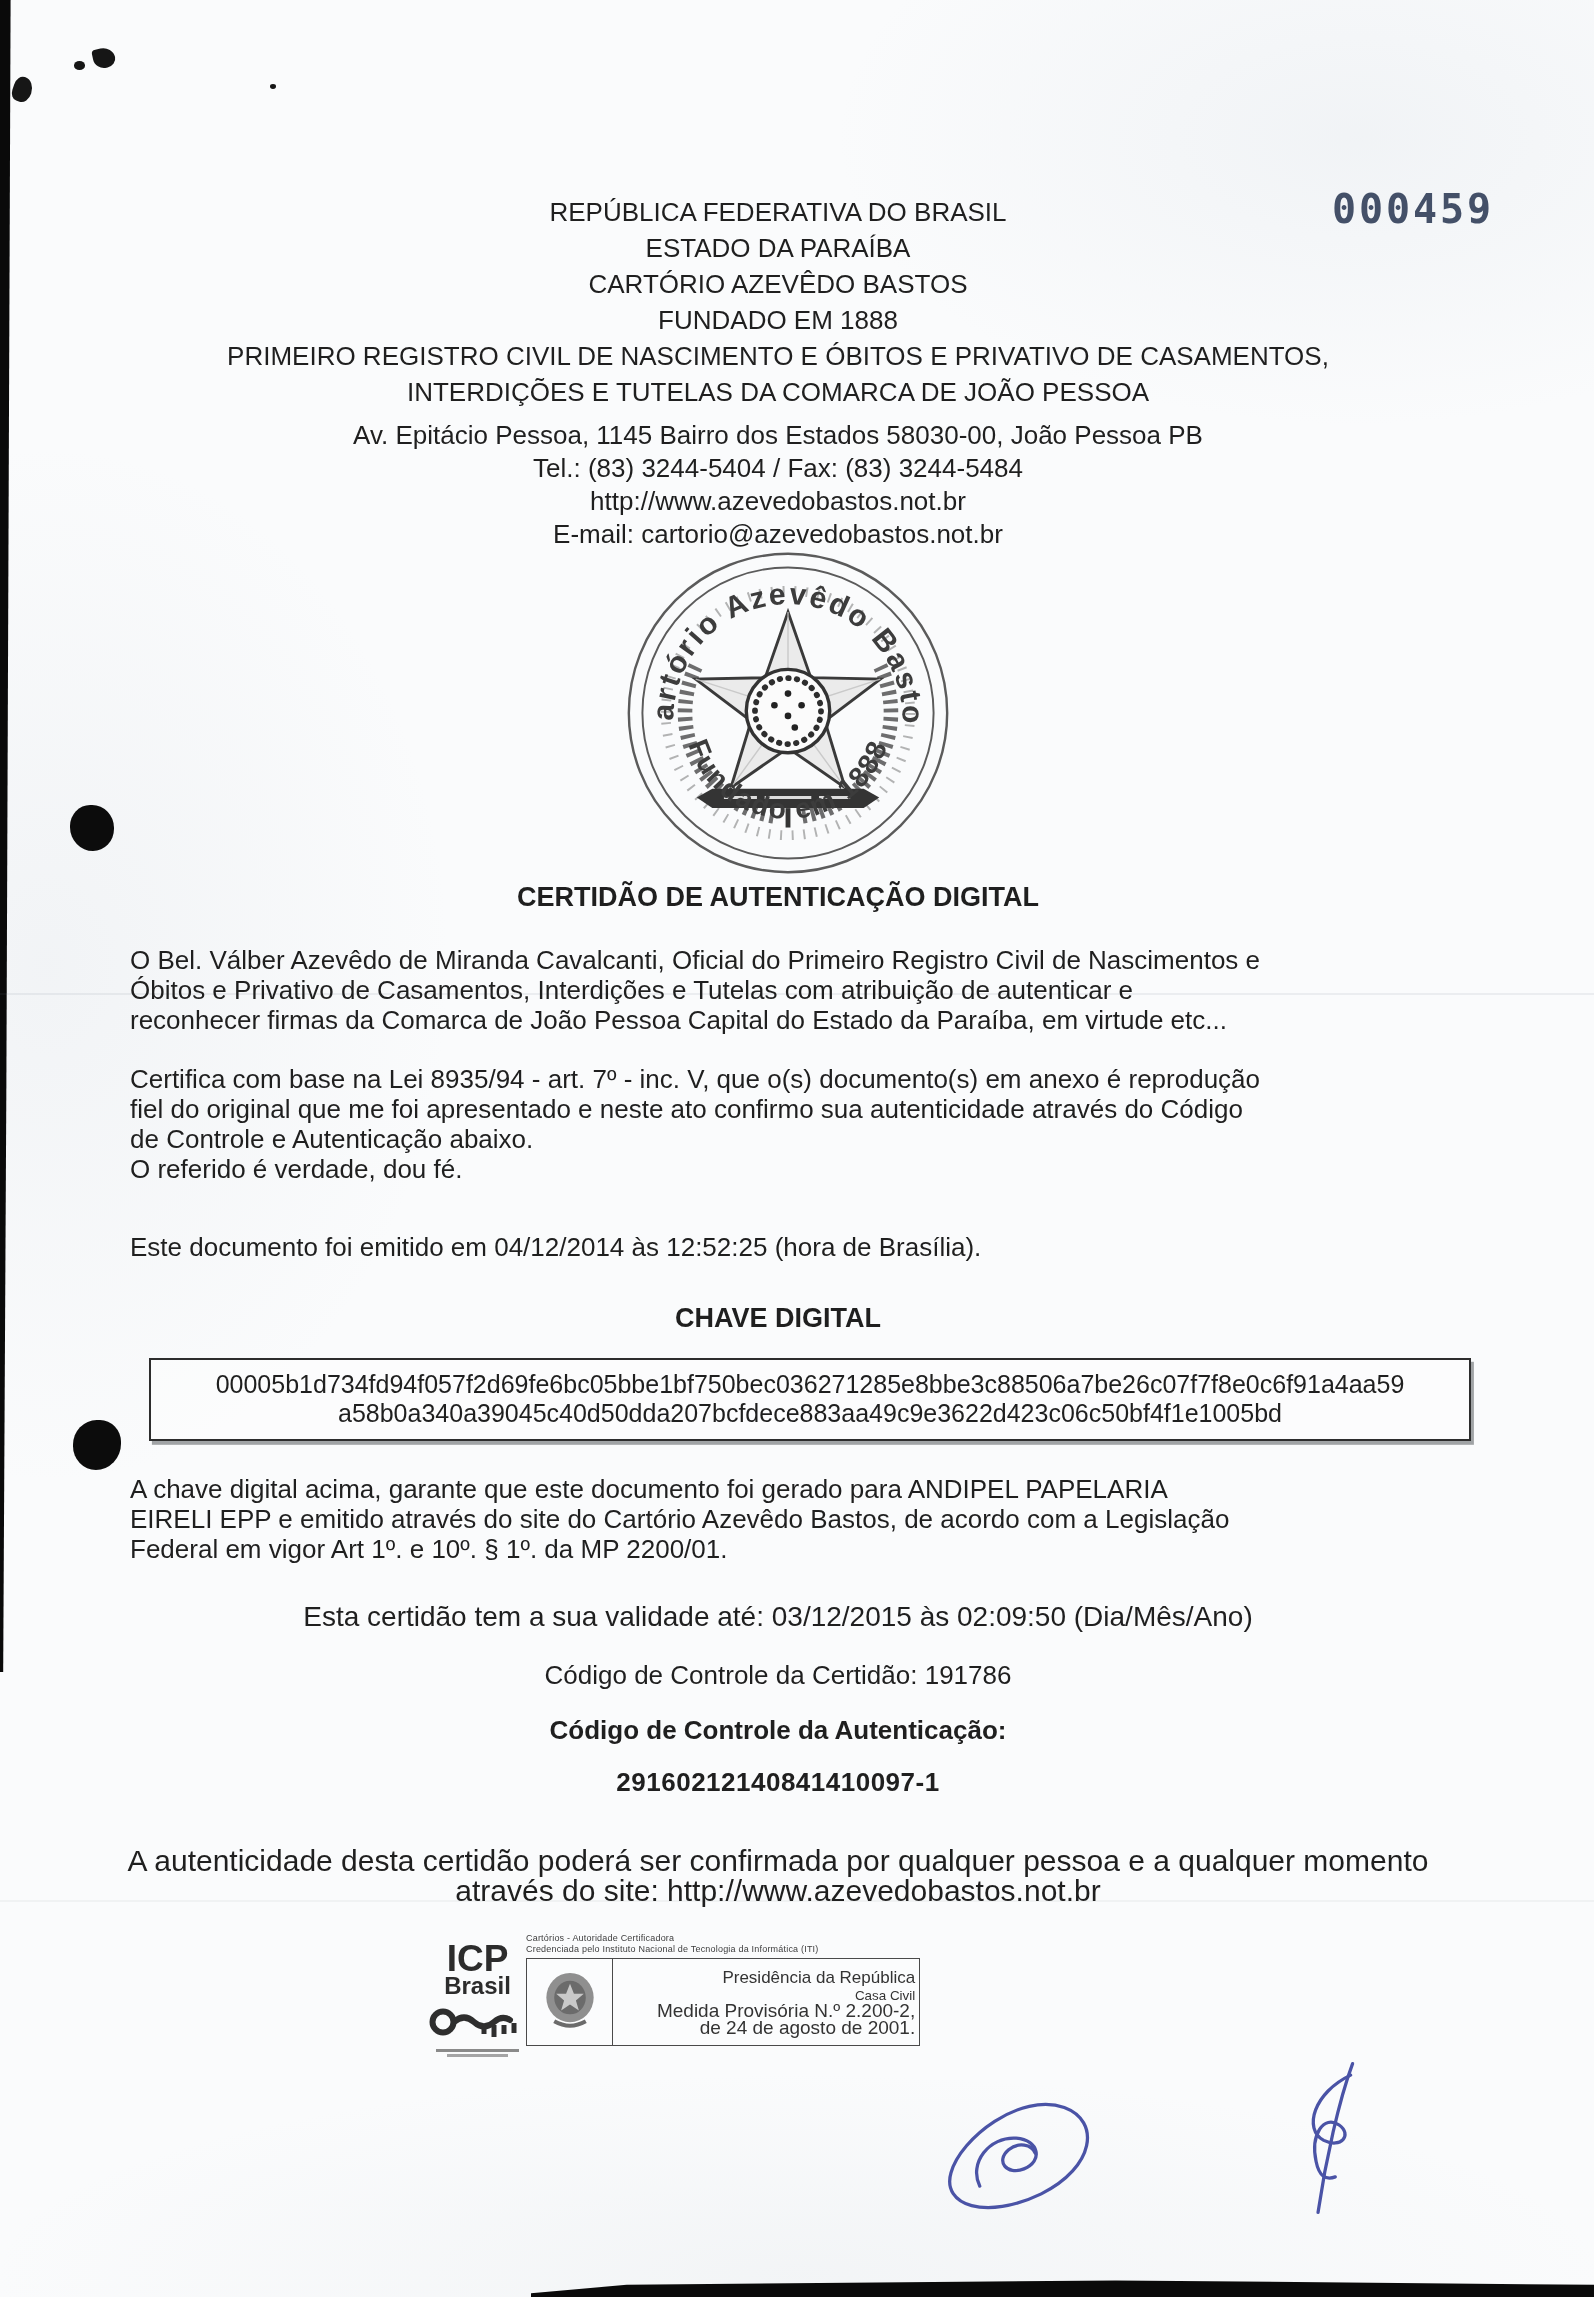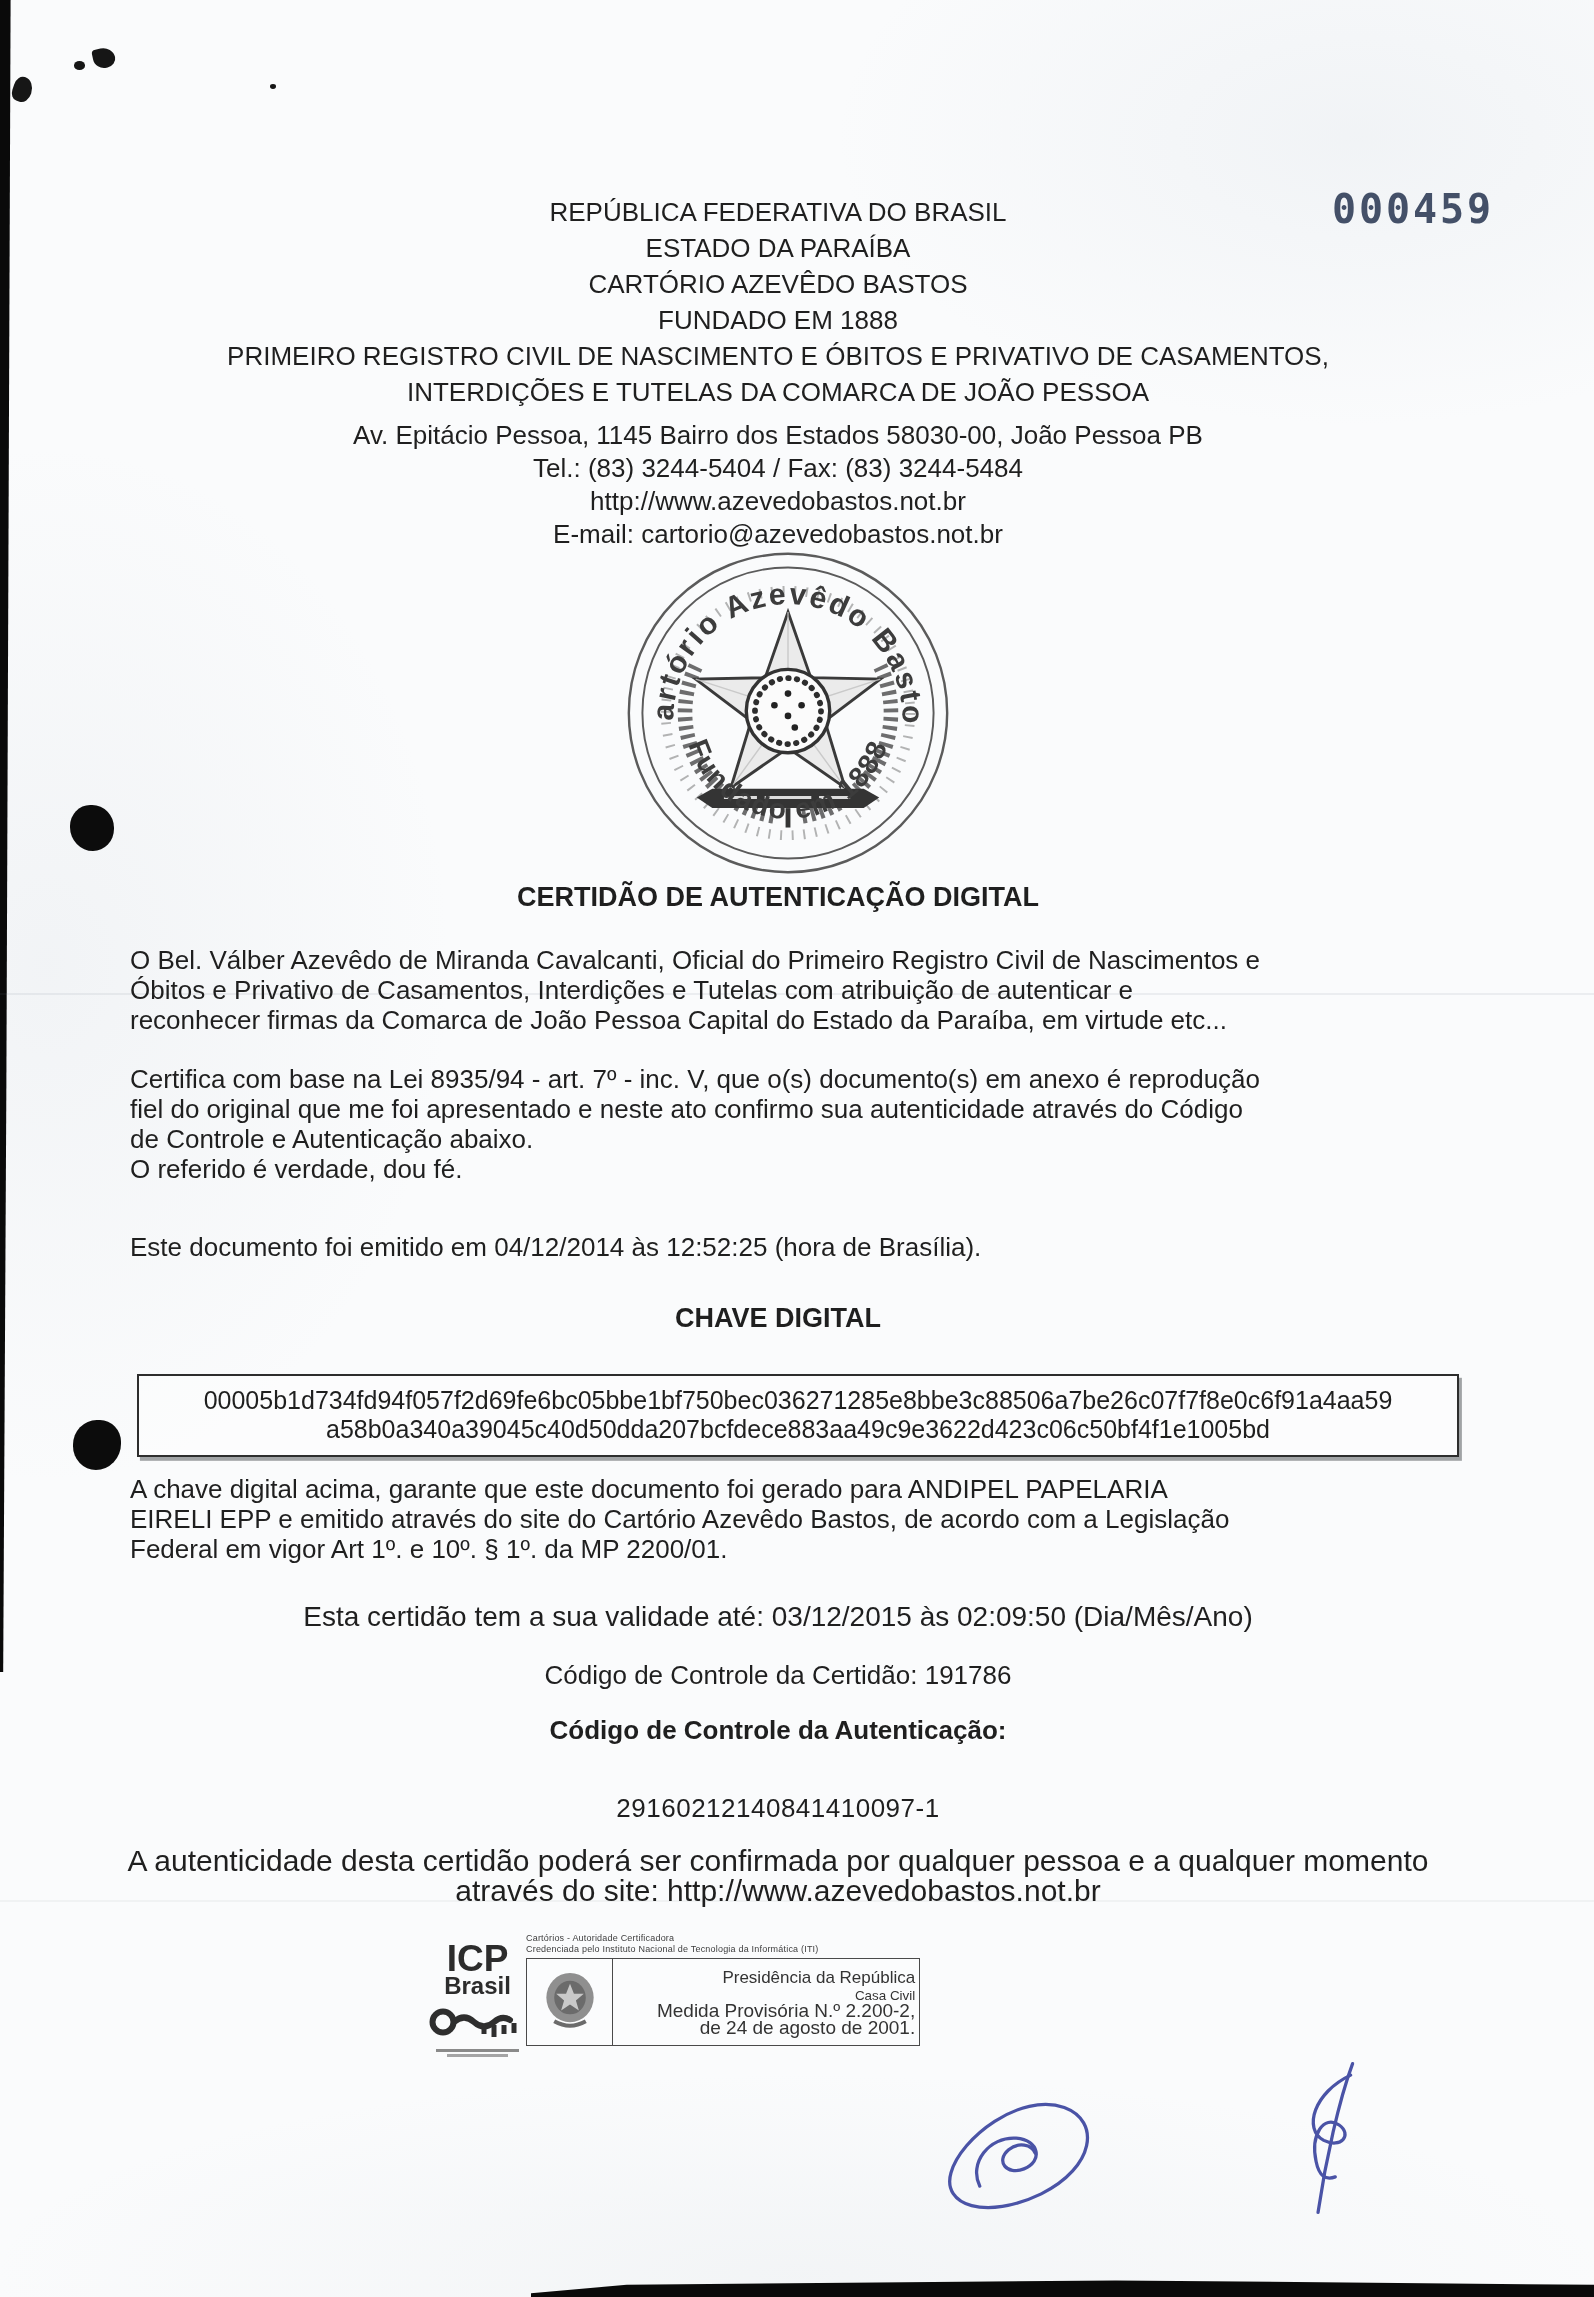--- a/index.html
+++ b/index.html
@@ -36,28 +36,28 @@
   #header{left:19px;top:194px;width:1518px;font-weight:normal;font-size:26px;line-height:36px;}
   #stamp-number{left:1332px;top:186px;font-family:"DejaVu Sans Mono",monospace;
     font-size:40px;letter-spacing:2.9px;color:#2c3a55;font-weight:bold;opacity:.88;}
   #address{left:19px;top:419px;width:1518px;font-size:26px;line-height:33px;}
   #title{left:19px;top:882px;width:1518px;font-weight:bold;font-size:27px;}
   .para{font-size:26px;line-height:30px;}
   #para-oficial{left:130px;top:945px;width:1307px;}
   #para-certifica{left:130px;top:1064px;width:1307px;}
   #emissao{left:130px;top:1232px;width:1307px;}
   #chave-heading{left:19px;top:1303px;width:1518px;font-weight:bold;font-size:27px;}
-  #key-box{left:137px;top:1358px;width:1318px;height:79px;border:2.9px solid #2d2d2d;
-    box-shadow:2.9px 3.8px 0 rgba(50,55,60,.45);background:rgba(255,255,255,.35);margin-top:16px;}
+  #key-box{left:149px;top:1358px;width:1318px;height:79px;border:2.9px solid #2d2d2d;
+    box-shadow:2.9px 3.8px 0 rgba(50,55,60,.45);background:rgba(255,255,255,.35);}
   #key-box .key-text{margin-top:9.6px;font-size:25px;line-height:29px;}
   #para-chave{left:130px;top:1474px;width:1307px;}
   #validade{left:19px;top:1601px;width:1518px;font-weight:normal;font-size:28px;}
   #cod-cert{left:19px;top:1660px;width:1518px;font-size:26px;}
   #cod-aut-label{left:19px;top:1715px;width:1518px;font-weight:bold;font-size:26px;}
-  #cod-aut{left:19px;top:1767px;width:1518px;font-weight:normal;font-size:26px;letter-spacing:0.5px;margin-top:26px;}
+  #cod-aut{left:19px;top:1767px;width:1518px;font-weight:bold;font-size:26px;letter-spacing:0.5px;}
   #para-confirm{left:19px;top:1846px;width:1518px;font-size:30px;line-height:30px;}
 
   
   #icp-logo{left:420px;top:1943px;width:115px;color:#2c2c2c;filter:blur(0.2px);}
   #icp-logo .icp-top{font-size:37px;font-weight:bold;letter-spacing:0;line-height:31px;text-align:center;}
   #icp-logo .icp-bottom{font-size:24px;font-weight:bold;line-height:23px;text-align:center;}
   #icp-logo .icp-smudge{margin:3.8px auto 0;width:83px;height:2.9px;background:#5a5a5a;opacity:.7;}
   #icp-logo .icp-smudge2{margin:2.9px auto 0;width:61px;height:2.9px;background:#6a6a6a;opacity:.6;}
   #stamp-tiny{left:526px;top:1933px;width:423px;font-size:9px;line-height:10.6px;color:#3d3d3d;
     filter:blur(0.3px);letter-spacing:0.2px;}

